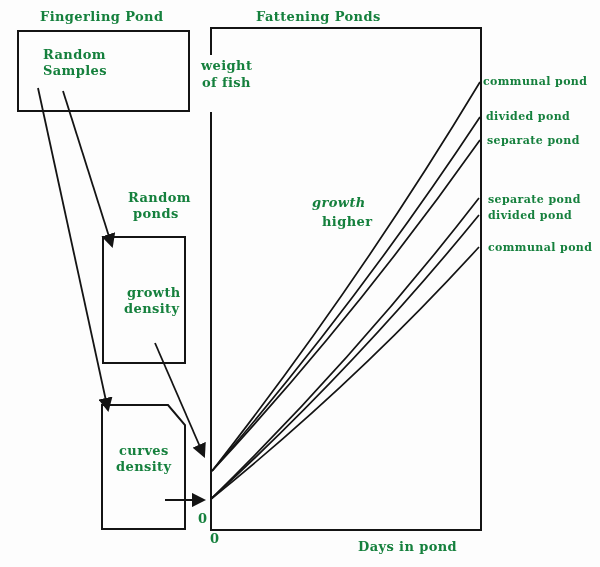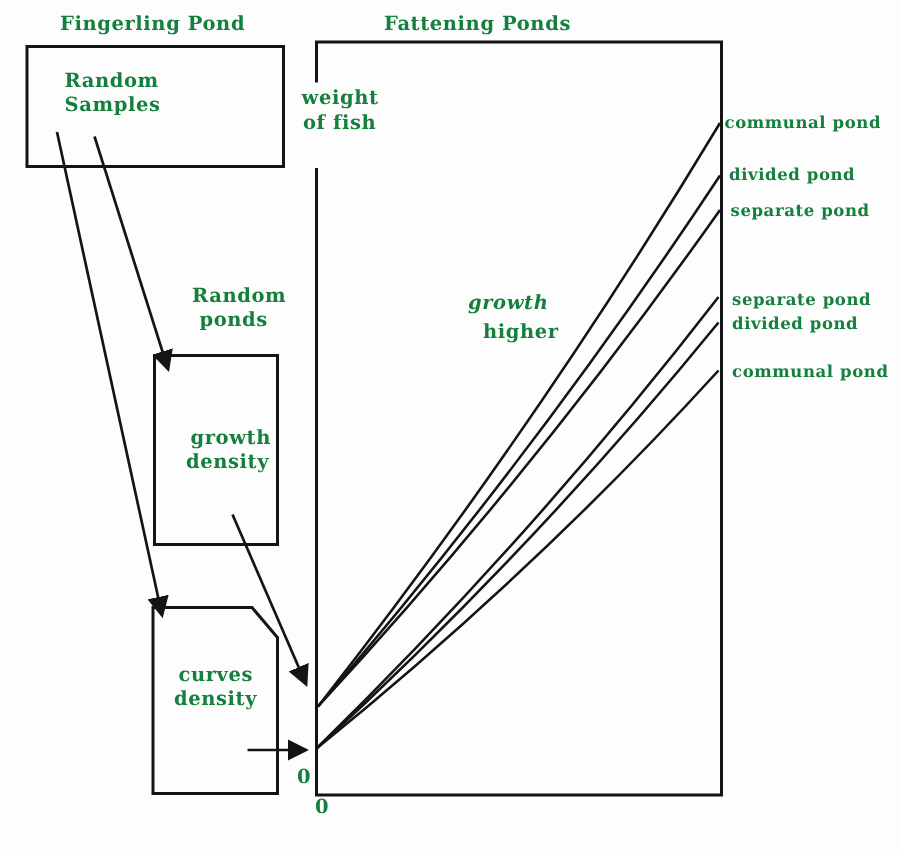--- a/index.html
+++ b/index.html
@@ -85,14 +85,15 @@
   <div class="lbl small" style="left:486px;top:109px;">divided pond</div>
   <div class="lbl small" style="left:487px;top:133px;">separate pond</div>
 
   <div class="lbl small" style="left:488px;top:192px;">separate pond</div>
   <div class="lbl small" style="left:488px;top:208px;">divided pond</div>
   <div class="lbl small" style="left:488px;top:240px;">communal pond</div>
 
   <div class="lbl" style="left:198px;top:511px;">0</div>
   <div class="lbl" style="left:210px;top:531px;">0</div>
 
+  <div class="lbl" style="left:358px;top:539px;">Days in pond</div>
 
 </div>
 
 </body></html>

